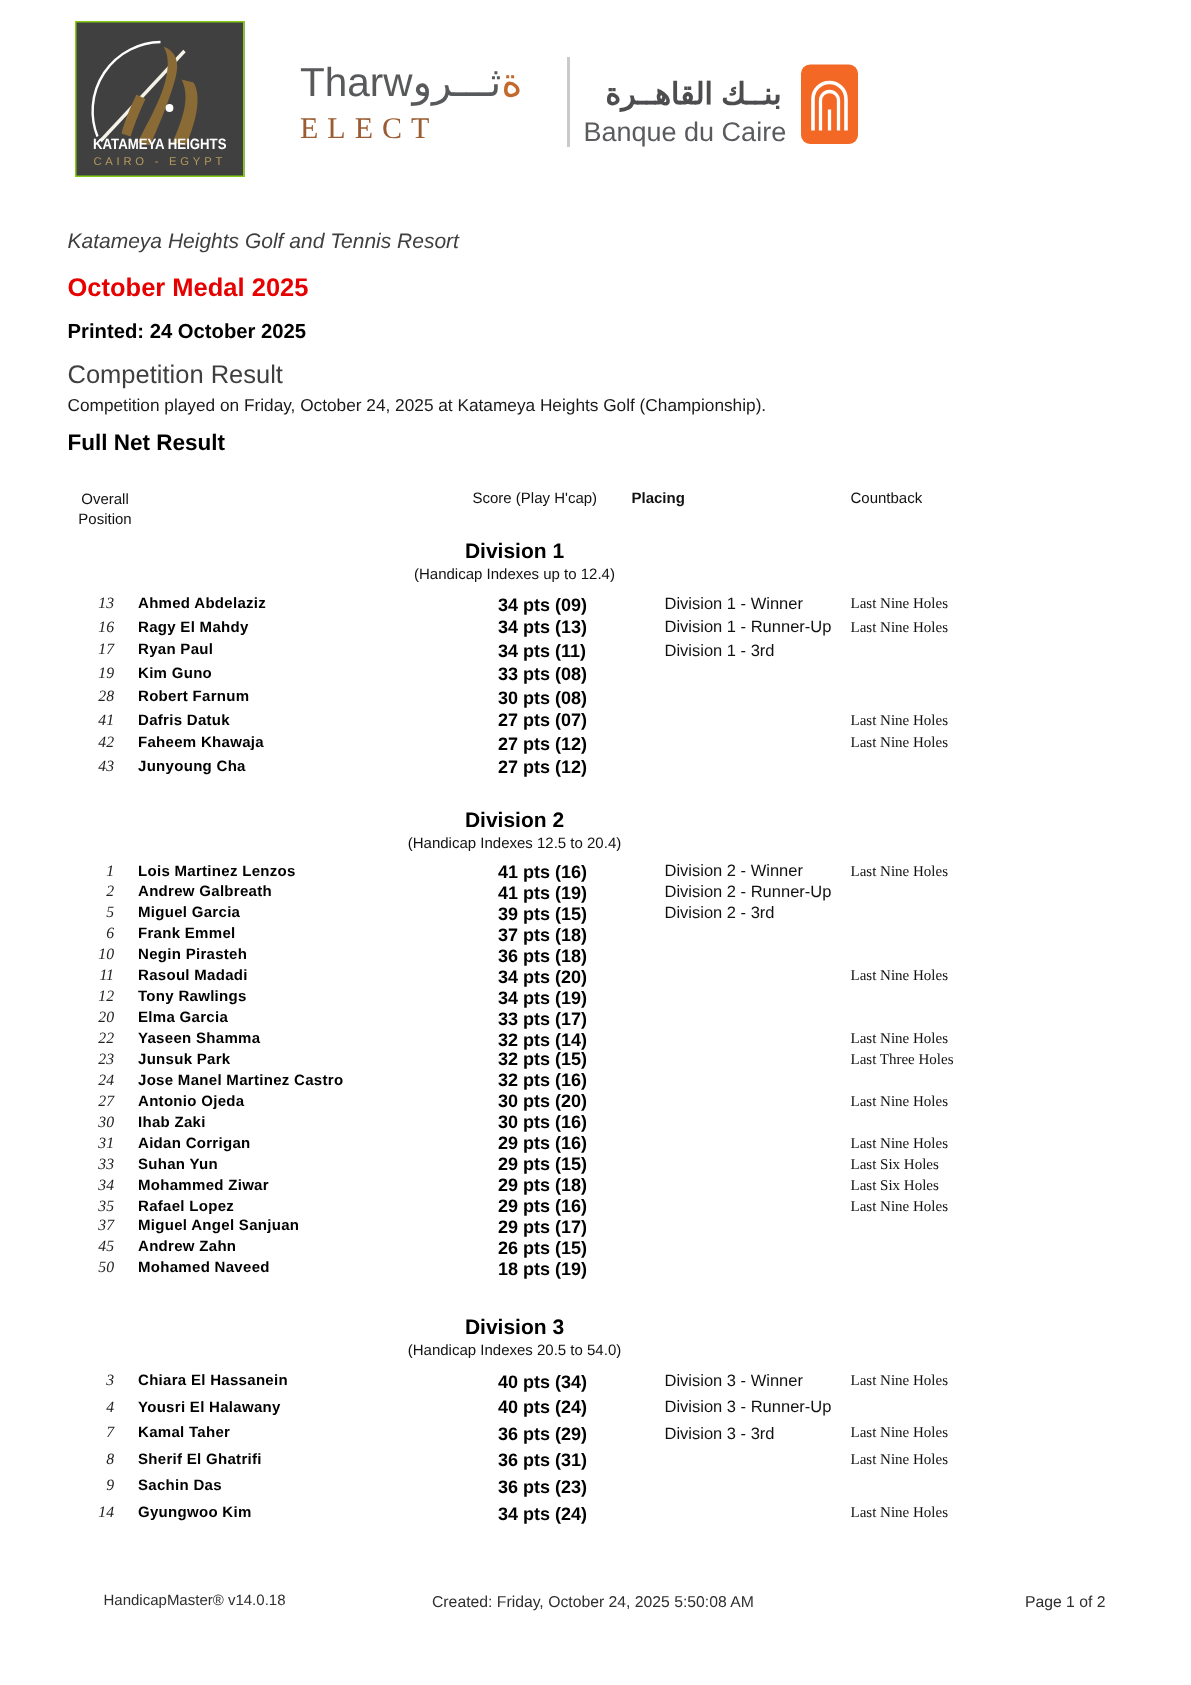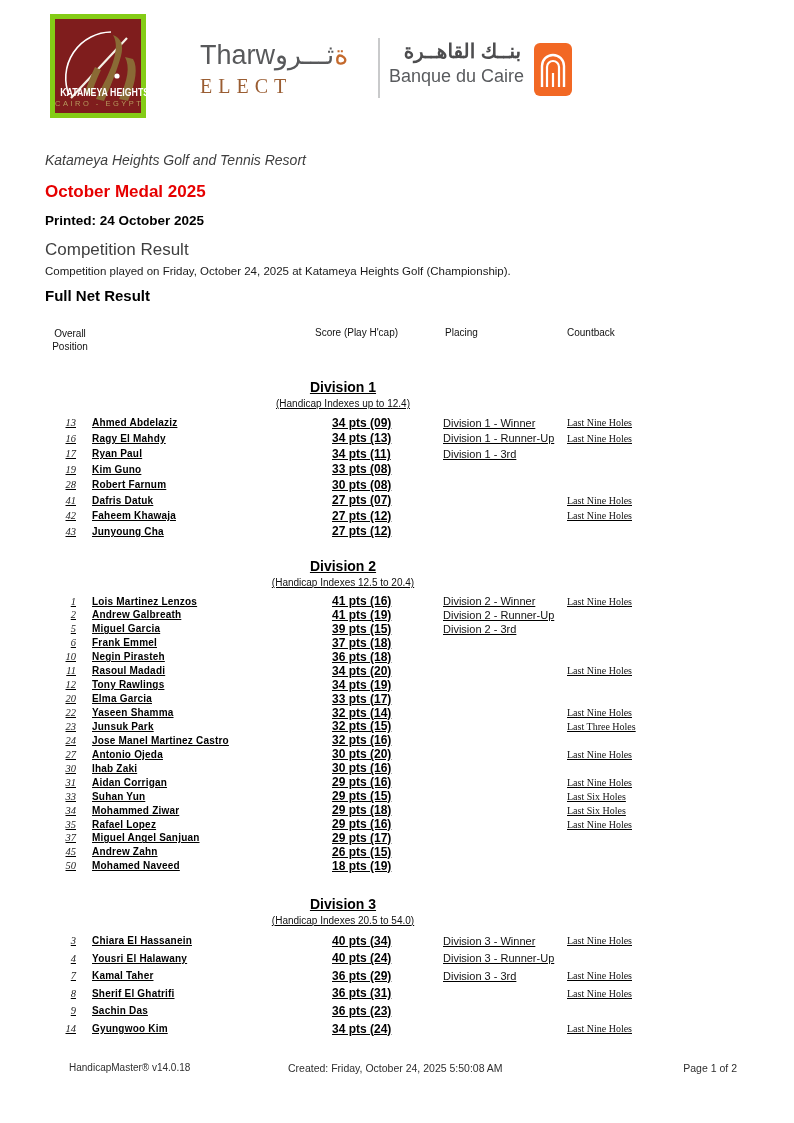--- a/index.html
+++ b/index.html
@@ -1,52 +1,52 @@
 <!DOCTYPE html>
 <html><head>
 <meta charset="utf-8">
 <style>
   html,body{margin:0;padding:0;}
   body{
     width:794px;height:1123px;position:relative;background:#ffffff;
     font-family:"Liberation Sans",sans-serif;color:#000;overflow:hidden;
   }
   
-  .logo-katameya{position:absolute;left:50px;top:14px;width:96px;height:104px;
-    background:#7f1d1d;border:5px solid #84cc16;box-sizing:border-box;}
+  .logo-katameya{position:absolute;left:50px;top:14px;width:113px;height:104px;
+    background:#404040;border:1px solid #84cc16;box-sizing:border-box;}
   .logo-katameya svg{position:absolute;left:0;top:0;}
   .kat-text{position:absolute;left:0;right:0;bottom:4px;text-align:center;line-height:11px;}
   .kat-title{color:#ffffff;font-weight:bold;font-size:10px;transform:scaleX(.88);transform-origin:center;white-space:nowrap;}
   .kat-sub{color:#b69a5d;font-size:7.5px;letter-spacing:2.5px;white-space:nowrap;}
   .logo-tharwa{position:absolute;left:200px;top:40px;width:175px;height:62px;}
   .tharwa-line1{font-size:27px;line-height:30px;color:#58595b;white-space:nowrap;}
   .tharwa-orange{color:#c4692c;}
   .tharwa-elect{font-family:"Liberation Serif",serif;font-size:20px;line-height:24px;
     letter-spacing:6px;color:#9a5d32;margin-top:4px;}
   .logo-banque{position:absolute;left:378px;top:38px;height:60px;
     border-left:2px solid #c9cacb;padding-left:9px;}
-  .bq-arabic{width:132px;text-align:right;font-size:20px;line-height:26px;font-weight:bold;color:#4d4d4f;white-space:nowrap;}
+  .bq-arabic{width:132px;text-align:right;font-size:20px;line-height:26px;font-weight:bold;color:#4d4d4f;white-space:nowrap;margin-top:12px;}
   .bq-latin{width:132px;text-align:right;font-size:18px;line-height:24px;color:#595b5e;white-space:nowrap;}
   .bq-mark{position:absolute;left:534px;top:43px;width:38px;height:53px;background:#f26824;border-radius:6px;}
   
   .tline{position:absolute;left:45px;white-space:nowrap;}
   .t-resort{top:152px;font-size:14px;color:#3f3f3f;font-style:italic;}
   .t-medal{top:182px;font-size:17px;font-weight:bold;color:#e60000;}
   .t-printed{top:213px;font-size:13.5px;font-weight:bold;color:#000;}
   .t-doctype{top:240px;font-size:17px;color:#3f3f3f;}
   .t-played{top:265px;font-size:11.5px;color:#1a1a1a;}
   .t-fullnet{top:287px;font-size:15px;font-weight:bold;color:#000;}
   
   .colheaders{position:absolute;left:45px;top:327px;width:704px;height:28px;font-size:10px;color:#111;}
   .ch{position:absolute;top:0;white-space:nowrap;}
   .ch-pos{left:0;width:50px;text-align:center;line-height:13px;}
   .ch-score{left:270px;}
-  .ch-placing{left:400px;}
+  .ch-placing{left:376px;font-weight:bold;}
   .ch-countback{left:522px;}
-  .table-body{position:absolute;left:45px;top:377px;width:704px;text-decoration:underline;}
+  .table-body{position:absolute;left:45px;top:357px;width:704px;}
   .division{width:704px;}
   .division.d2{margin-top:17px;}
   .division.d3{margin-top:21px;}
   .div-title{width:596px;text-align:center;font-size:14px;font-weight:bold;height:20px;line-height:20px;}
   .div-sub{width:596px;text-align:center;font-size:10px;height:14px;line-height:14px;margin-bottom:4px;color:#111;}
   .row{display:grid;grid-template-columns:47px 240px 111px 124px 1fr;align-items:center;}
   .d1 .row{height:15.5px;}
   .d2 .row{height:13.95px;}
   .d3 .row{height:17.6px;}
   .cell{white-space:nowrap;overflow:visible;}

